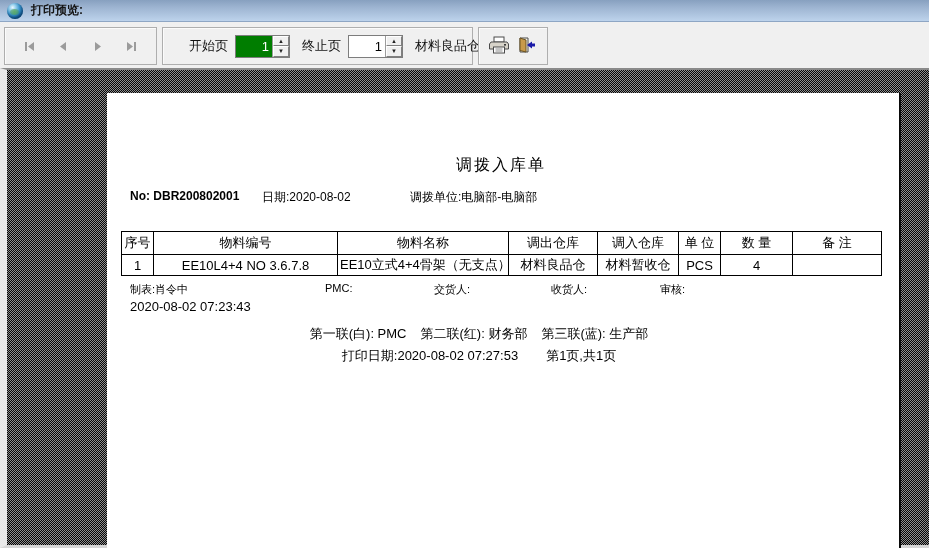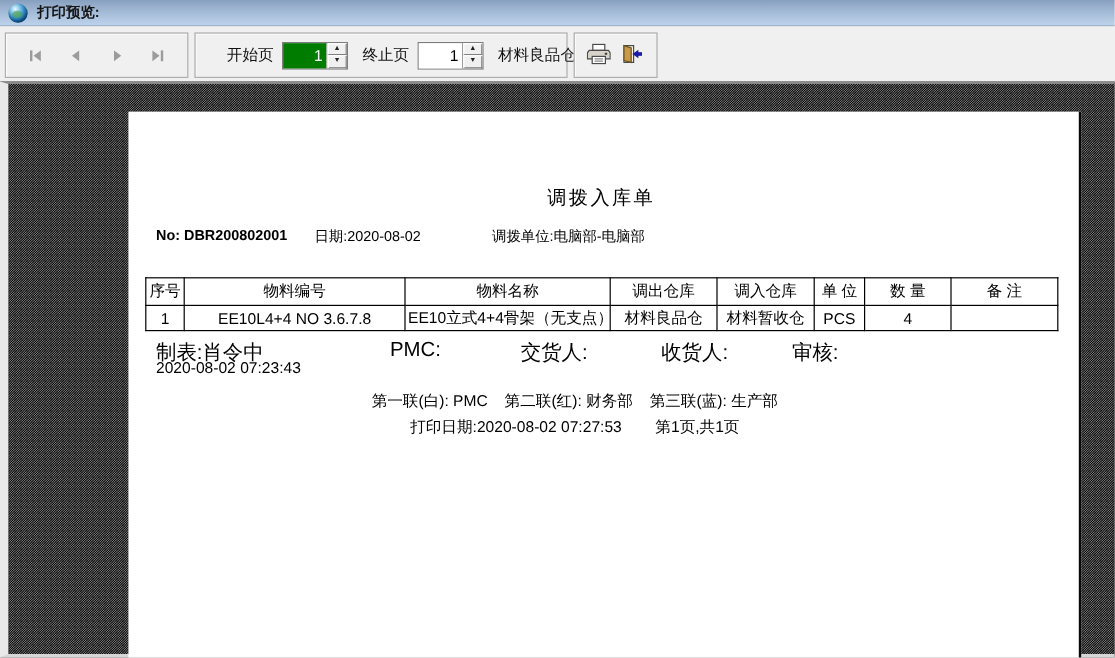--- a/index.html
+++ b/index.html
@@ -126,21 +126,21 @@
     font-size: 13px;
   }
   .doc-table td, .doc-table th {
     border: 1px solid #000; overflow: hidden; white-space: nowrap;
     font-weight: normal; padding: 0 2px;
   }
   .doc-table thead td { height: 23px; text-align: center; }
   .doc-table tbody td { height: 21px; text-align: center; }
   .doc-table td.al { text-align: center; }
 
-  .sign-line { position: absolute; left: 0; top: 189px; width: 760px; height: 16px; font-size: 17px; }
+  .sign-line { position: absolute; left: 0; top: 189px; width: 760px; height: 16px; font-size: 11px; }
   .sg-maker    { position: absolute; left: 9px; }
   .sg-pmc      { position: absolute; left: 204px; }
   .sg-deliver  { position: absolute; left: 313px; }
   .sg-receive  { position: absolute; left: 430px; }
   .sg-audit    { position: absolute; left: 539px; }
   .time-line   { position: absolute; left: 9px; top: 206px; font-size: 13px; }
 
   .copies-line {
     position: absolute; left: -22px; top: 232px; width: 760px;
     display: flex; justify-content: center; gap: 14px; font-size: 13px;

